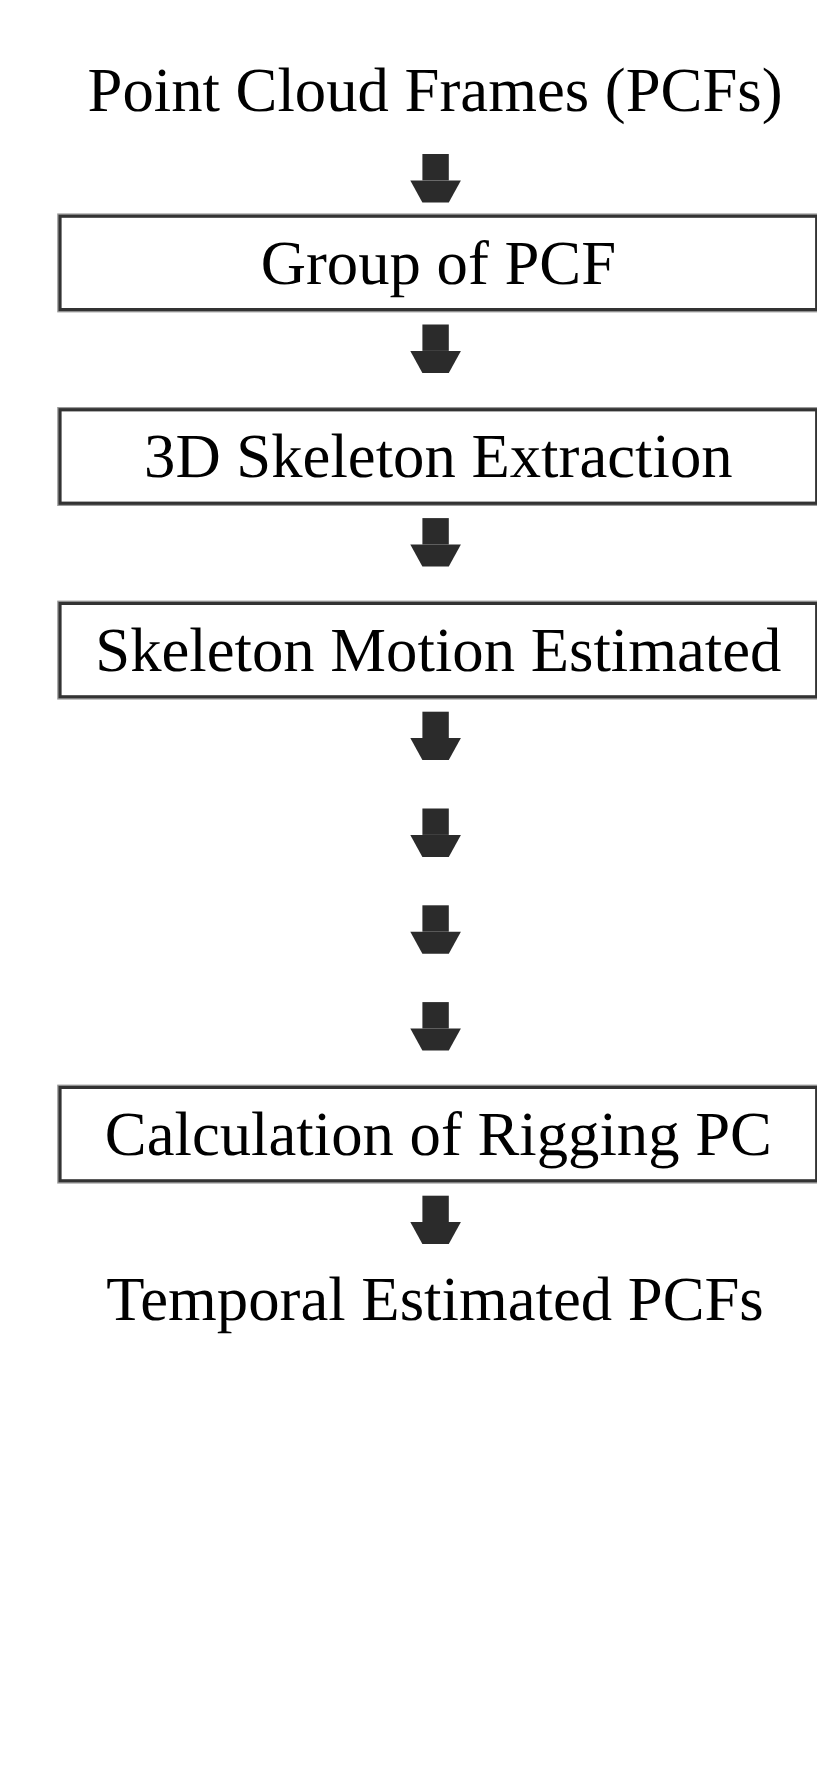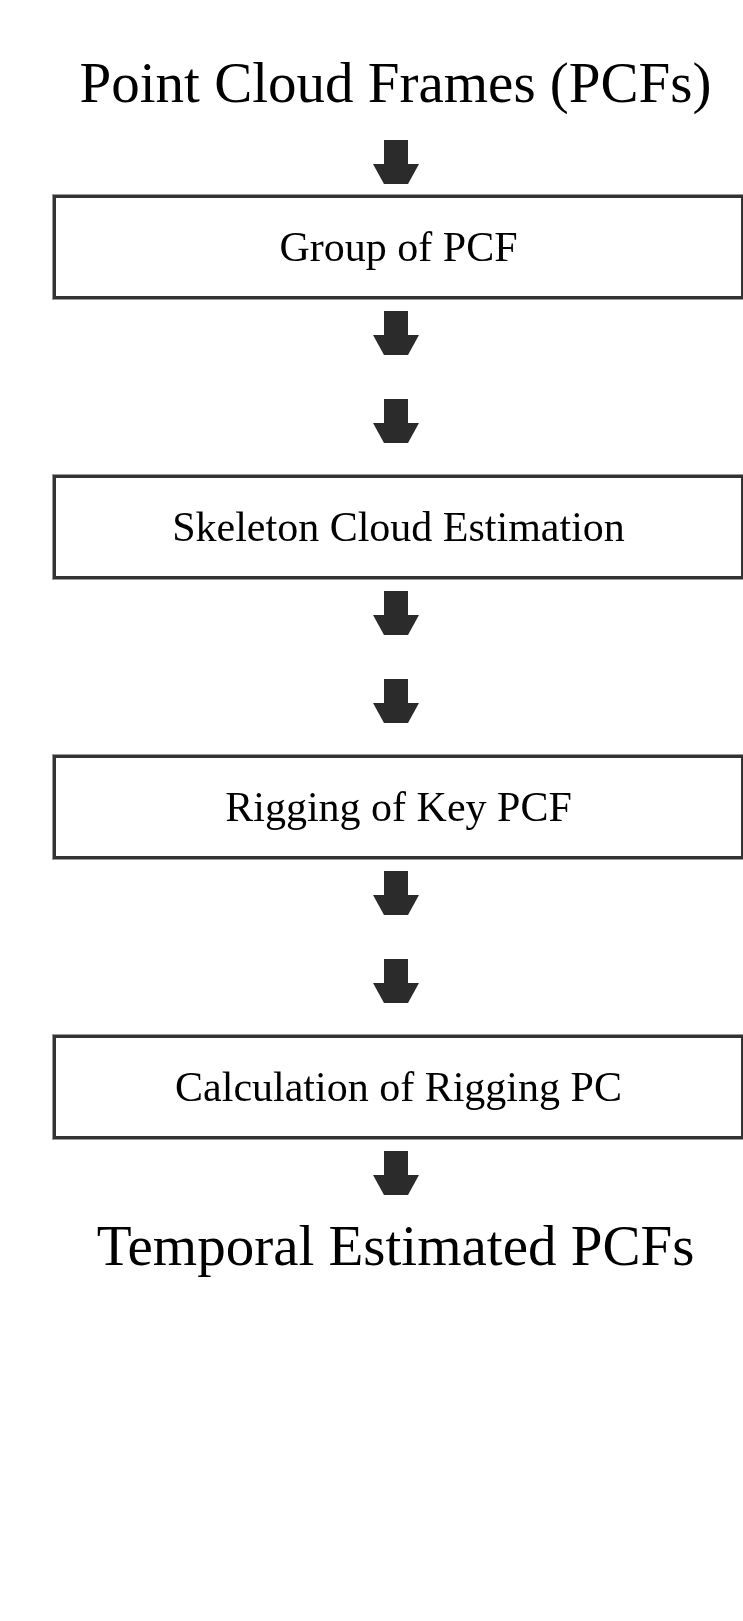--- a/index.html
+++ b/index.html
@@ -22,29 +22,29 @@
     align-items: center;
     justify-content: center;
     font-size: 57px;
     color: var(--text, #000000);
     white-space: nowrap;
     letter-spacing: 0px;
   }
   .top-label    { height: 92px; }
   .bottom-label { height: 88px; }
   .step-box {
-    height: 104px;
+    height: 88px;
     margin: 0 11px 0 17px;
     background: var(--box-fill, #ffffff);
     border: 3px solid var(--box-border, #333333);
     box-shadow: 0 0 0 1px #9a9a9a;
     display: flex;
     align-items: center;
     justify-content: center;
-    font-size: 42px;
+    font-size: 57px;
     color: var(--text, #000000);
     white-space: nowrap;
   }
   .arrow {
     display: flex;
     flex-direction: column;
     align-items: center;
     justify-content: flex-start;
   }
   .arrow .shaft {
@@ -76,40 +76,40 @@
     <div class="head"></div>
   </div>
 
   <div class="step-box">Group of PCF</div>
 
   <div class="arrow arrow-gap">
     <div class="shaft"></div>
     <div class="head"></div>
   </div>
 
+  <div class="step-box">3D Skeleton Extraction</div>
 
   <div class="arrow arrow-gap">
     <div class="shaft"></div>
     <div class="head"></div>
   </div>
 
-  <div class="step-box">Skeleton Cloud Estimation</div>
+  <div class="step-box">Skeleton Motion Estimated</div>
 
   <div class="arrow arrow-gap">
     <div class="shaft"></div>
     <div class="head"></div>
   </div>
 
 
   <div class="arrow arrow-gap">
     <div class="shaft"></div>
     <div class="head"></div>
   </div>
 
-  <div class="step-box">Rigging of Key PCF</div>
 
   <div class="arrow arrow-gap">
     <div class="shaft"></div>
     <div class="head"></div>
   </div>
 
 
   <div class="arrow arrow-gap">
     <div class="shaft"></div>
     <div class="head"></div>

